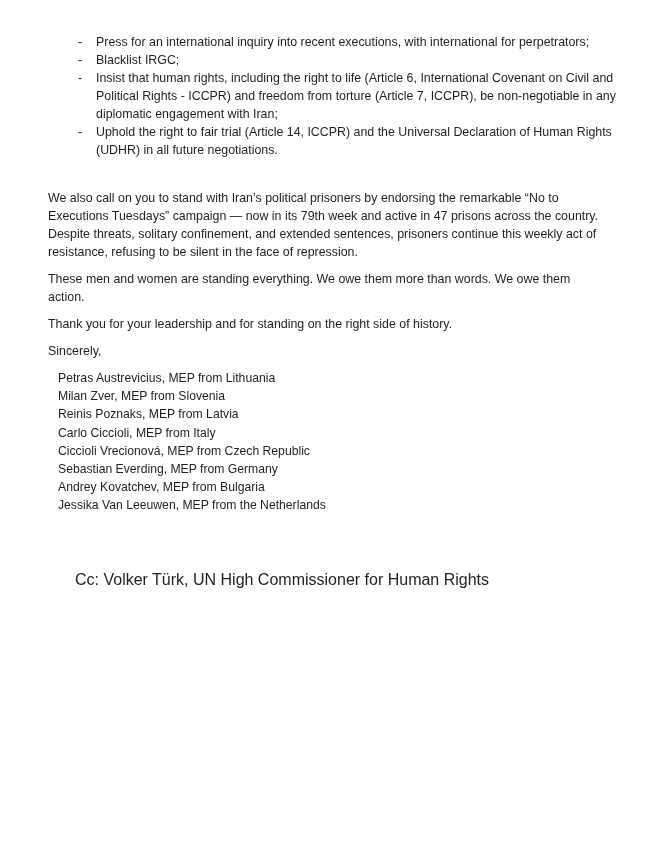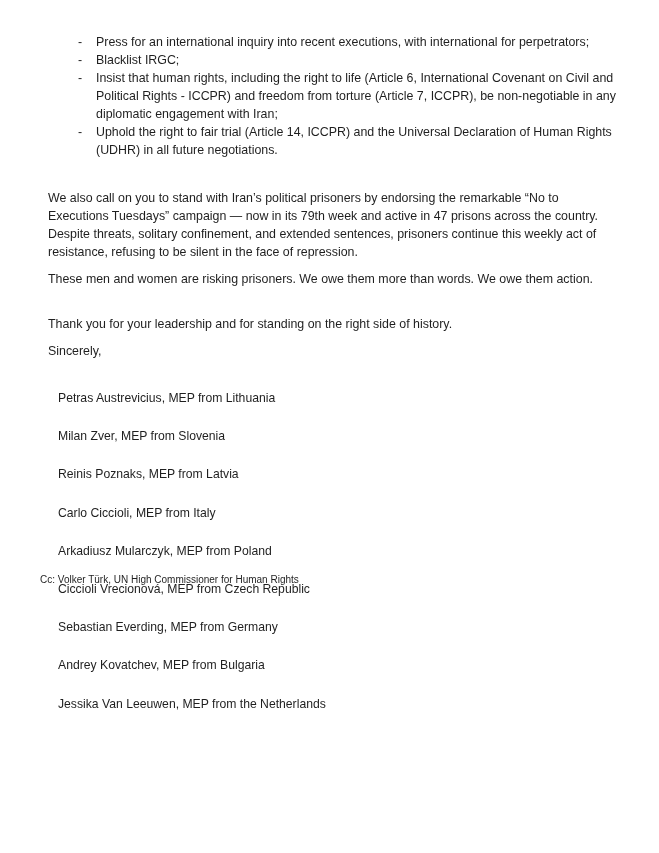--- a/index.html
+++ b/index.html
@@ -7,22 +7,22 @@
     width: 659px; height: 853px; overflow: hidden; position: relative;
     font-family: "Liberation Sans", "DejaVu Sans", sans-serif;
     color: #1f1f1f;
   }
   .page { position: absolute; left: 0; top: 0; width: 659px; height: 853px; background: #fff; }
   .bullets { position: absolute; left: 58px; top: 33px; width: 560px; margin: 0; padding: 0; list-style: none; }
   .bullet { position: relative; padding-left: 38px; font-size: 12.4px; line-height: 18px; }
   .bullet .dash { position: absolute; left: 20px; top: 0; }
   .para { position: absolute; left: 48px; width: 560px; font-size: 12.4px; line-height: 18px; margin: 0; }
   .signers { position: absolute; left: 58px; top: 369px; margin: 0; padding: 0; list-style: none; }
-  .signer { font-size: 12.2px; line-height: 18.2px; white-space: nowrap; margin-top: 20px; }
-  .cc { position: absolute; left: 40px; top: 571px; font-size: 10px; line-height: 18px; white-space: nowrap; text-align: right; }
+  .signer { font-size: 12.2px; line-height: 18.2px; white-space: nowrap; }
+  .cc { position: absolute; left: 75px; top: 571px; font-size: 16px; line-height: 18px; white-space: nowrap; text-align: right; }
 </style>
 </head>
 <body>
 
 <div class="page">
 
   <ul class="bullets">
     <li class="bullet">
       <span class="dash">-</span>
       <span>Press for an international inquiry into recent executions, with international for perpetrators;</span>
@@ -35,30 +35,29 @@
       <span class="dash">-</span>
       <span>Insist that human rights, including the right to life (Article 6, International Covenant on Civil and Political Rights - ICCPR) and freedom from torture (Article 7, ICCPR), be non-negotiable in any diplomatic engagement with Iran;</span>
     </li>
     <li class="bullet">
       <span class="dash">-</span>
       <span>Uphold the right to fair trial (Article 14, ICCPR) and the Universal Declaration of Human Rights (UDHR) in all future negotiations.</span>
     </li>
   </ul>
 
   <p class="para" style="top:189px;">We also call on you to stand with Iran’s political prisoners by endorsing the remarkable “No to Executions Tuesdays” campaign — now in its 79th week and active in 47 prisons across the country. Despite threats, solitary confinement, and extended sentences, prisoners continue this weekly act of resistance, refusing to be silent in the face of repression.</p>
-  <p class="para" style="top:270px;">These men and women are risking prisoners. We owe them more than words. We owe them action.</p>
+  <p class="para" style="top:270px;">These men and women are standing everything. We owe them more than words. We owe them action.</p>
   <p class="para" style="top:342px;">Sincerely,</p>
   <p class="para" style="top:315px;">Thank you for your leadership and for standing on the right side of history.</p>
 
   <ul class="signers">
     <li class="signer">Petras Austrevicius, MEP from Lithuania</li>
     <li class="signer">Milan Zver, MEP from Slovenia</li>
     <li class="signer">Reinis Poznaks, MEP from Latvia</li>
     <li class="signer">Carlo Ciccioli, MEP from Italy</li>
-    <li class="signer">Arkadiusz Mularczyk, MEP from Poland</li>
     <li class="signer">Ciccioli Vrecionová, MEP from Czech Republic</li>
     <li class="signer">Sebastian Everding, MEP from Germany</li>
     <li class="signer">Andrey Kovatchev, MEP from Bulgaria</li>
     <li class="signer">Jessika Van Leeuwen, MEP from the Netherlands</li>
   </ul>
 
   <div class="cc">Cc:  Volker Türk, UN High Commissioner for Human Rights</div>
 </div>
 
 </body></html>

